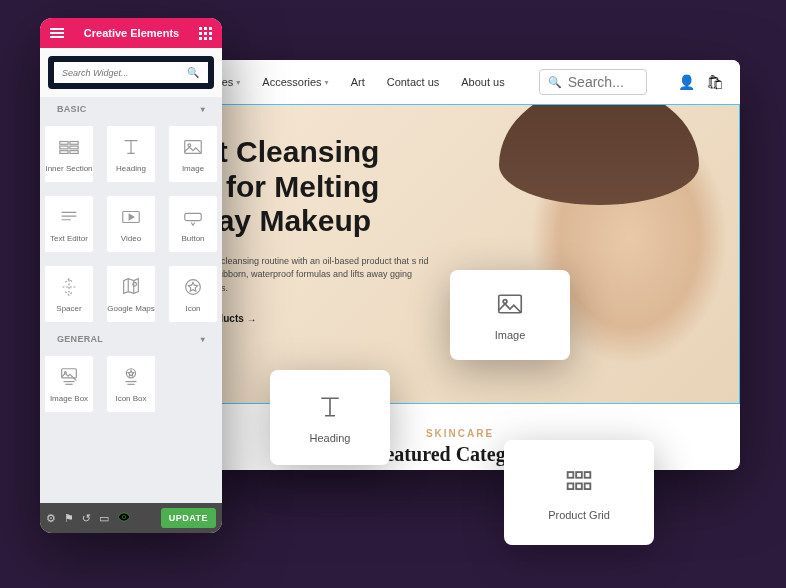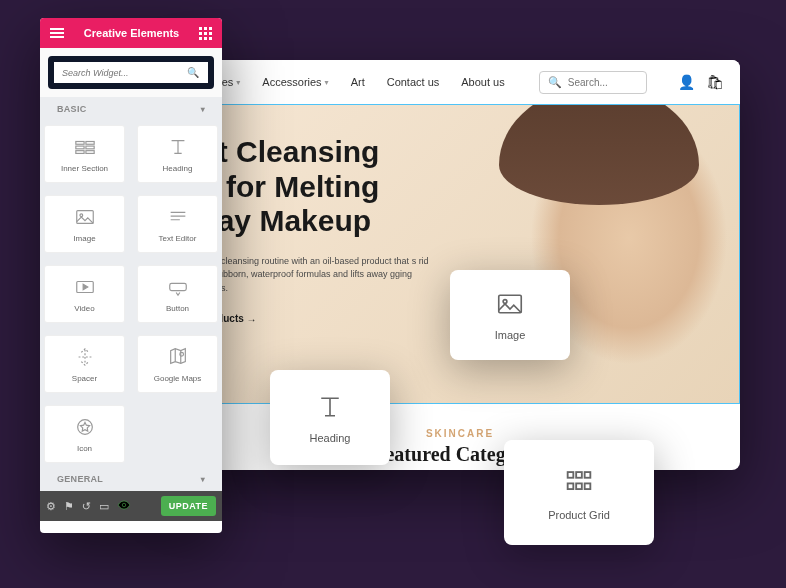--- a/index.html
+++ b/index.html
@@ -2,47 +2,47 @@
 <html><head>
 <meta charset="utf-8">
 <style>
 *{box-sizing:border-box;margin:0;padding:0;font-family:-apple-system,BlinkMacSystemFont,'Segoe UI',Arial,sans-serif}
 body{background:#2d1b3d;width:786px;height:588px;overflow:hidden;position:relative}
 .website{position:absolute;left:180px;top:60px;width:560px;height:410px;background:#fff;border-radius:8px;overflow:hidden;box-shadow:0 20px 60px rgba(0,0,0,0.5)}
 .topbar{height:44px;background:#fff;display:flex;align-items:center;padding:0 16px;gap:22px;font-size:11px;color:#333}
 .nav-item{display:flex;align-items:center;gap:3px;cursor:pointer}
 .nav-item .chev{font-size:8px;color:#999}
 .search-wrap{margin-left:auto;display:flex;align-items:center;border:1px solid #ccc;border-radius:4px;padding:4px 8px;gap:6px}
-.search-wrap input{border:none;outline:none;width:70px;font-size:10px}
+.search-wrap input{border:none;outline:none;width:70px;font-size:14px}
 .tb-icons{display:flex;gap:10px;margin-left:10px}
 .tb-icons span{font-size:14px}
 .edit-band{position:absolute;top:46px;left:50%;transform:translateX(-50%);display:flex;gap:1px;font-size:8px}
 .edit-band span{background:#4fc3f7;color:#fff;padding:2px 6px}
 .hero{height:300px;background:linear-gradient(135deg,#f5e6d3 0%,#e8d4b8 100%);border:1px solid #4fc3f7;position:relative;padding:30px 20px;overflow:hidden}
 .face{position:absolute;right:-10px;top:-20px;width:300px;height:340px;background:radial-gradient(ellipse 140px 180px at 60% 45%,#e8c9a8 0%,#dcb896 50%,transparent 70%)}
 .face::before{content:'';position:absolute;top:0;left:50px;width:200px;height:120px;background:linear-gradient(180deg,#5a3d2e 0%,#6b4a39 100%);border-radius:100px 100px 50% 50%/80px 80px 40px 40px}
 .hero h1{font-family:Georgia,serif;font-size:30px;font-weight:700;color:#1a1a1a;line-height:1.15;width:260px}
 .hero p{font-size:9px;color:#4a4a4a;width:230px;margin-top:16px;line-height:1.5}
 .hero .cta{font-size:10px;font-weight:700;color:#1a1a1a;margin-top:18px;display:inline-flex;align-items:center;gap:4px}
 .featured{padding:24px 30px}
 .eyebrow{font-size:10px;color:#d4a574;letter-spacing:2px;text-align:center;font-weight:600}
 .ft-title{font-family:Georgia,serif;font-size:20px;font-weight:700;color:#1a1a1a;text-align:center;margin-top:4px}
-.sidebar{position:absolute;left:40px;top:18px;width:182px;height:515px;background:#fff;border-radius:4px;box-shadow:0 20px 60px rgba(0,0,0,0.5);display:flex;flex-direction:column;overflow:hidden}
+.sidebar{position:absolute;left:40px;top:18px;width:182px;height:515px;background:#fff;border-radius:12px;box-shadow:0 20px 60px rgba(0,0,0,0.5);display:flex;flex-direction:column;overflow:hidden}
 .sb-head{height:30px;background:#e91e63;display:flex;align-items:center;justify-content:space-between;padding:0 10px;color:#fff}
 .sb-title{font-size:11px;font-weight:600}
 .hmb{display:flex;flex-direction:column;gap:2px;cursor:pointer}
 .hmb span{width:14px;height:2px;background:#fff}
 .grid9{display:grid;grid-template-columns:repeat(3,3px);gap:2px}
 .grid9 span{width:3px;height:3px;background:#fff}
 .sb-search{padding:8px;background:#fafafa}
 .sb-search-in{display:flex;align-items:center;background:#fff;border:6px solid #0f172a;border-radius:4px;padding:5px 8px}
 .sb-search-in input{border:none;outline:none;flex:1;font-size:9px;font-style:italic;color:#999}
 .cat{background:#ebedf0;font-size:9px;font-weight:600;color:#888;padding:7px 17px;display:flex;justify-content:space-between;align-items:center;letter-spacing:0.3px}
 .cat .chev{font-size:8px}
-.widgets{flex:1;overflow:hidden;padding:4px;display:grid;grid-template-columns:1fr 1fr;gap:12px;align-content:start;background:#ebedf0}
+.widgets{flex:1;overflow:hidden;padding:4px;display:grid;grid-template-columns:1fr 1fr 1fr;gap:12px;align-content:start;background:#ebedf0}
 .w{background:#fff;border:1px solid #eee;border-radius:3px;display:flex;flex-direction:column;align-items:center;justify-content:center;gap:6px;height:58px;cursor:pointer}
 .w .wl{font-size:8px;color:#666}
 .w svg{width:22px;height:22px;stroke:#999;fill:none;stroke-width:1.3}
 .sb-foot{height:30px;background:#4a4a4a;display:flex;align-items:center;padding:0 6px;gap:8px}
 .sb-foot .fi{font-size:11px;color:#ccc;cursor:pointer}
 .upd{margin-left:auto;background:#4caf50;color:#fff;border:none;padding:5px 8px;font-size:9px;font-weight:700;border-radius:3px;cursor:pointer;letter-spacing:0.5px}
 .float{position:absolute;background:#fff;border-radius:8px;box-shadow:0 10px 40px rgba(0,0,0,0.3);display:flex;flex-direction:column;align-items:center;justify-content:center;gap:10px}
 .float svg{width:30px;height:30px;stroke:#666;fill:none;stroke-width:1.3}
 .float .fl{font-size:11px;color:#555}
 .f-img{left:450px;top:270px;width:120px;height:90px}
@@ -201,20 +201,42 @@
           <circle cx="12" cy="12" r="8"></circle>
           <path d="M12 7l1.5 3 3.5.5-2.5 2.5.5 3.5L12 15l-3 1.5.5-3.5L7 10.5l3.5-.5z"></path>
         </svg>
         <span class="wl">Icon</span>
       </div>
   </div>
   <div class="cat">
       <span>GENERAL</span>
       <span class="chev">▾</span>
     </div>
+  <div class="widgets" style="flex:1">
+    <div class="w">
+        <svg viewBox="0 0 24 24">
+          <rect x="4" y="3" width="16" height="10" rx="1"></rect>
+          <circle cx="8" cy="7" r="1"></circle>
+          <path d="M4 12l4-4 3 3 2-2 7 7"></path>
+          <line x1="6" y1="17" x2="18" y2="17"></line>
+          <line x1="8" y1="20" x2="16" y2="20"></line>
+        </svg>
+        <span class="wl">Image Box</span>
+      </div>
+    <div class="w">
+        <svg viewBox="0 0 24 24">
+          <circle cx="12" cy="8" r="5"></circle>
+          <path d="M12 5l1 2 2 .3-1.5 1.5.3 2L12 10l-1.8.8.3-2L9 7.3l2-.3z"></path>
+          <line x1="6" y1="17" x2="18" y2="17"></line>
+          <line x1="8" y1="20" x2="16" y2="20"></line>
+        </svg>
+        <span class="wl">Icon Box</span>
+      </div>
+
+  </div>
   <div class="sb-foot">
     <span class="fi">⚙</span>
     <span class="fi">⚑</span>
     <span class="fi">↺</span>
     <span class="fi">▭</span>
     <span class="fi eye"><svg width="14" height="14" viewBox="0 0 24 24">
           <path d="M2 12s3.5-7 10-7 10 7 10 7-3.5 7-10 7S2 12 2 12z"></path>
           <circle cx="12" cy="12" r="3"></circle>
         </svg></span>
     <button class="upd">UPDATE</button>

